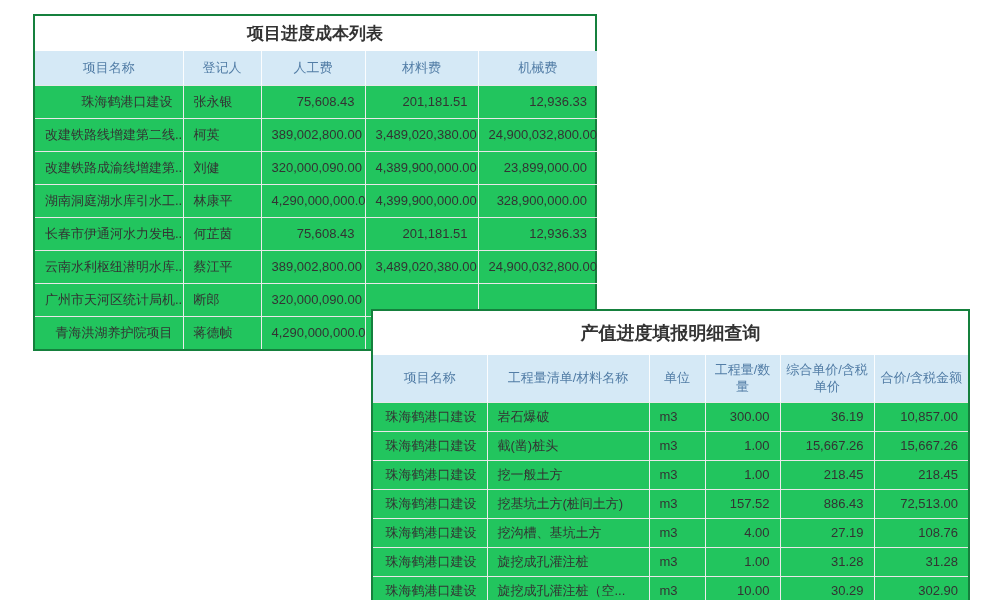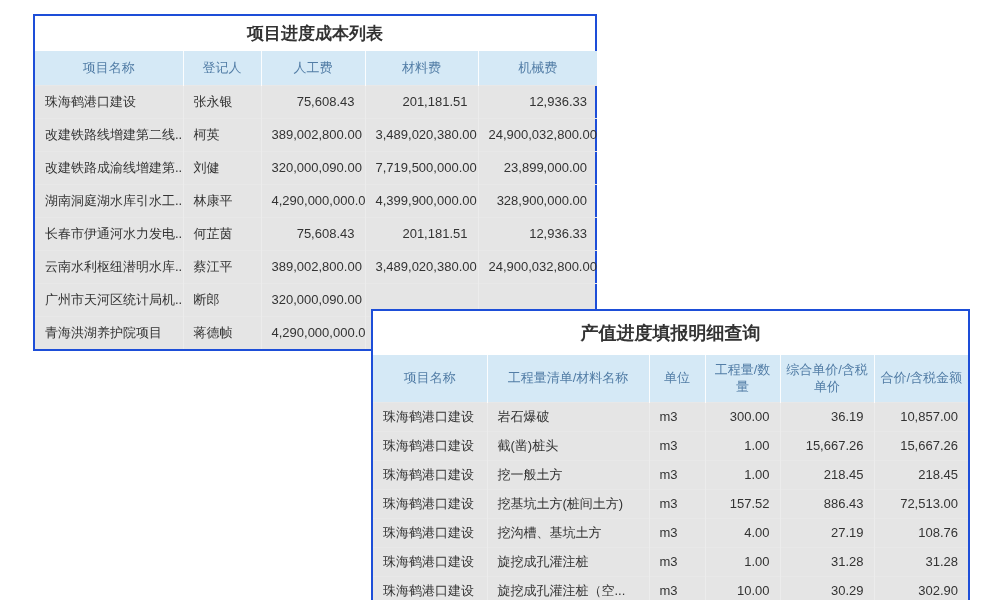--- a/index.html
+++ b/index.html
@@ -10,22 +10,22 @@
   }
   .stage {
     position: relative;
     width: 1000px;
     height: 600px;
     overflow: hidden;
     background: #ffffff;
   }
   .panel {
     position: absolute;
-    background: #e5e5e5;
-    border: 2px solid #1d4ed8;
+    background: #22c55e;
+    border: 2px solid #15803d;
     box-sizing: border-box;
   }
   .panel-cost {
     left: 33px;
     top: 14px;
     width: 564px;
   }
   .panel-output {
     left: 371px;
     top: 309px;
@@ -74,21 +74,21 @@
     vertical-align: middle;
     padding: 0 10px;
     white-space: nowrap;
     overflow: hidden;
     box-sizing: border-box;
   }
   table.grid td:first-child { border-left: none; }
   .grid-cost td { height: 33px; }
   .grid-output td { height: 29px; }
   td.link { color: #2f9bf0; cursor: pointer; }
-  td.left   { text-align: left; margin-top: 16px; }
+  td.left   { text-align: right; margin-top: 16px; }
   td.center { text-align: left; }
   td.num    { text-align: right; }
 </style>
 </head>
 <body>
 
 <div class="stage">
 
   <section class="panel panel-cost">
     <div class="panel-title">项目进度成本列表</div>
@@ -121,21 +121,21 @@
           <td class="link left">改建铁路线增建第二线...</td>
           <td class="link center">柯英</td>
           <td class="num">389,002,800.00</td>
           <td class="num">3,489,020,380.00</td>
           <td class="num">24,900,032,800.00</td>
         </tr>
         <tr>
           <td class="link left">改建铁路成渝线增建第...</td>
           <td class="link center">刘健</td>
           <td class="num">320,000,090.00</td>
-          <td class="num">7,719,500,000.00</td>
+          <td class="num">4,389,900,000.00</td>
           <td class="num">23,899,000.00</td>
         </tr>
         <tr>
           <td class="link left">湖南洞庭湖水库引水工...</td>
           <td class="link center">林康平</td>
           <td class="num">4,290,000,000.00</td>
           <td class="num">4,399,900,000.00</td>
           <td class="num">328,900,000.00</td>
         </tr>
         <tr>

